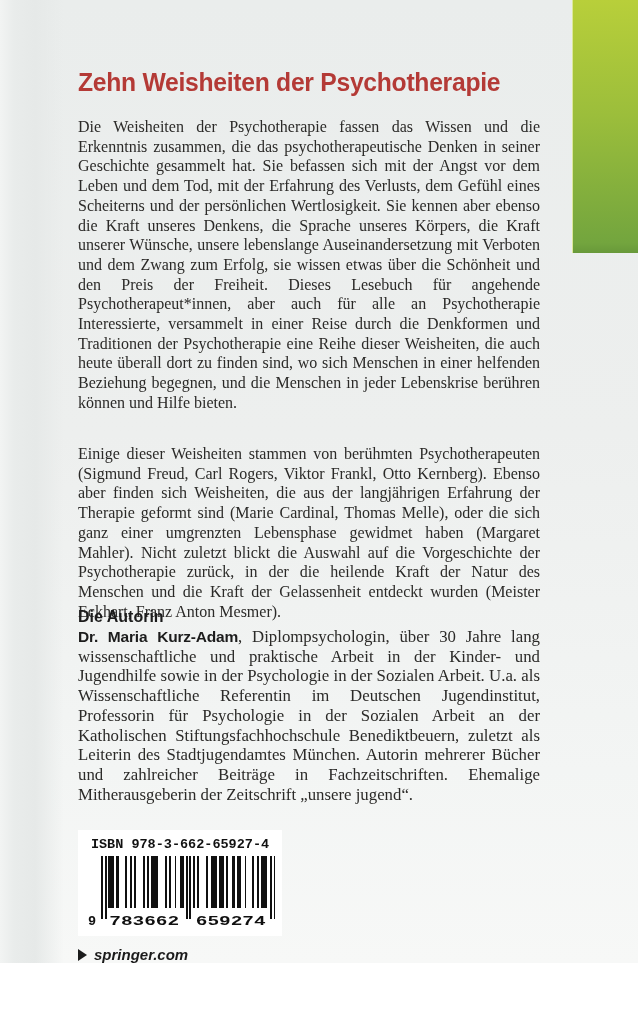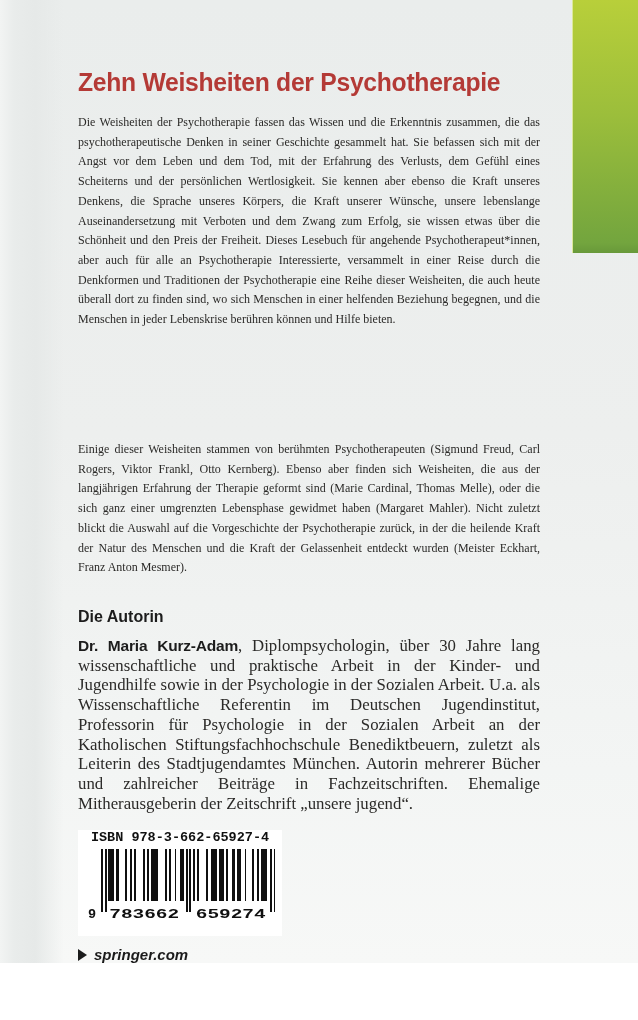--- a/index.html
+++ b/index.html
@@ -20,46 +20,46 @@
     border-left:1px solid #dce89b;
   }
   .content{position:absolute;left:78px;width:462px;color:#2b2a28;}
   .title{
     top:50px;
     font-family:"Liberation Sans",sans-serif;font-weight:bold;font-size:26px;
     letter-spacing:-0.3px;color:var(--title-red,#b43a36);
     transform:scaleX(0.95);transform-origin:left center;white-space:nowrap;
   }
   .body-par{
-    font-family:"Liberation Serif",serif;font-size:12px;line-height:19.7px;
+    font-family:"Liberation Serif",serif;font-size:16px;line-height:19.7px;
     text-align:justify;
   }
   .par1{top:101px;}
   .par2{top:428px;}
   .author-block{top:600px;}
   .author-heading{
     font-family:"Liberation Sans",sans-serif;font-weight:bold;font-size:16px;
     color:#1c1c1c;line-height:20px;margin-top:7px;
   }
   .author-bio{
     font-family:"Liberation Serif",serif;font-size:16.8px;line-height:19.7px;
-    text-align:justify;margin-top:9px;
+    text-align:justify;margin-top:0;
   }
   .author-name{
     font-family:"Liberation Sans",sans-serif;font-weight:bold;font-size:15.5px;
     color:#1c1c1c;letter-spacing:-0.2px;
   }
   
   .barcode-box{
     position:absolute;left:78px;top:830px;width:204px;height:106px;
     background:#ffffff;text-align:center;
   }
   .isbn-label{
     font-family:"Liberation Mono","DejaVu Sans Mono",monospace;
-    font-size:13.5px;font-weight:bold;color:#111;letter-spacing:0px;
+    font-size:13.5px;font-weight:bold;color:#111;margin-top:7px;letter-spacing:0px;
     white-space:nowrap;
   }
   .barcode-svg{display:block;margin:3px auto 0 auto;}
   
   .publisher-line{
     position:absolute;left:78px;top:946px;display:flex;align-items:center;
     font-family:"Liberation Sans",sans-serif;font-weight:bold;font-size:15px;color:#1b1b1b;font-style:italic;
   }
   .arrow-icon{
     width:0;height:0;border-top:6px solid transparent;border-bottom:6px solid transparent;

